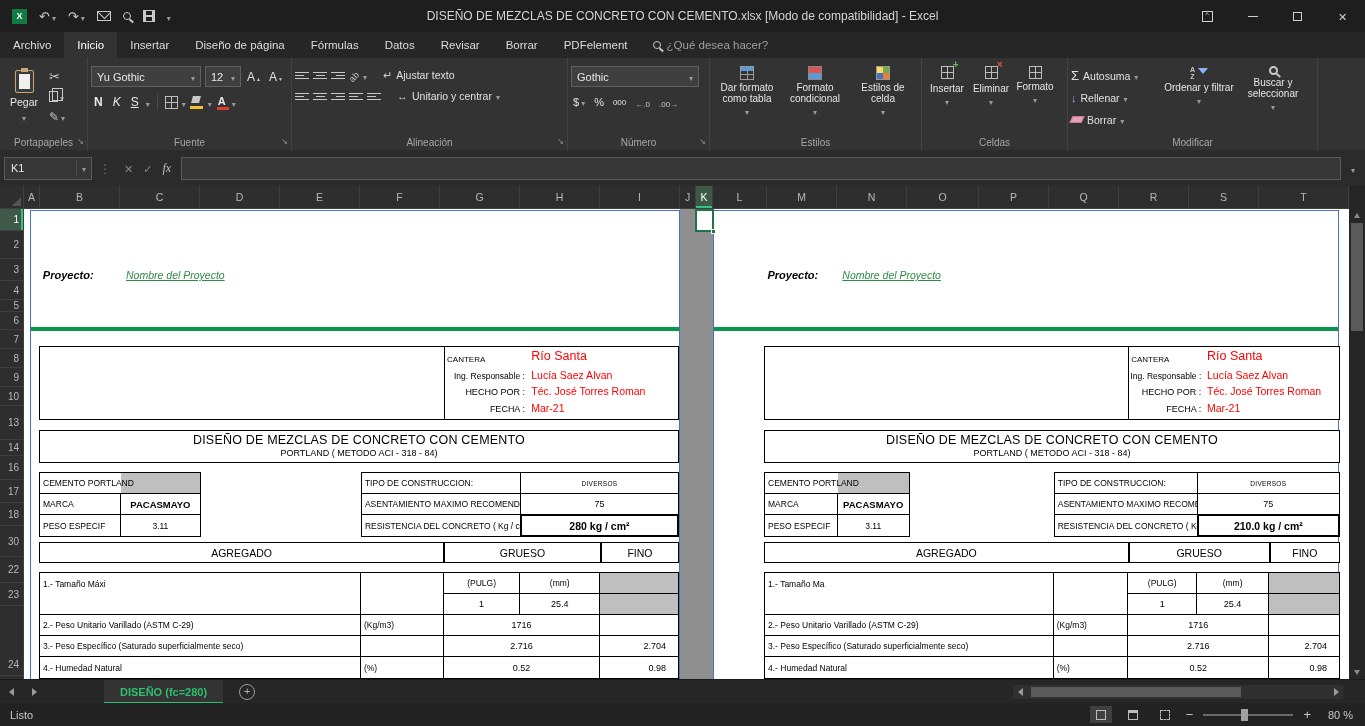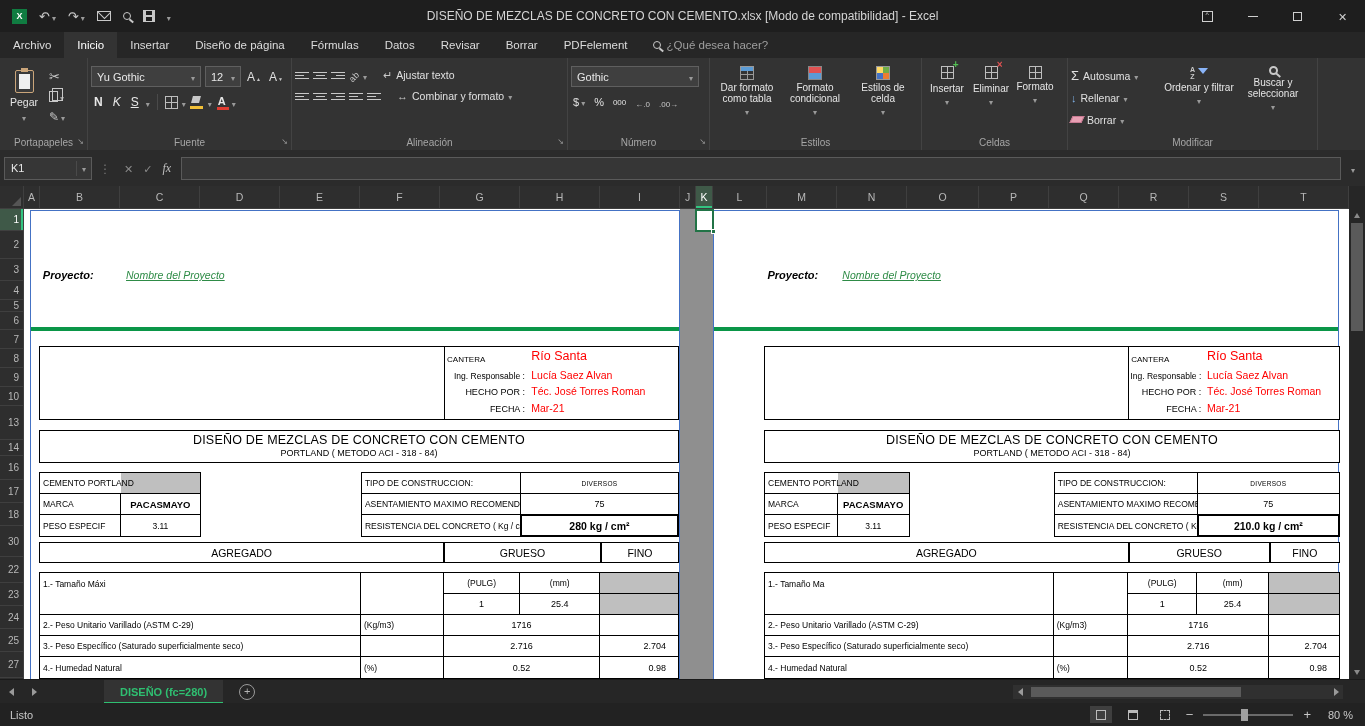--- a/index.html
+++ b/index.html
@@ -402,21 +402,21 @@
               <i></i>
               <i></i>
             </span>
           <span class="lines l">
               <i></i>
               <i></i>
               <i></i>
             </span>
           <span class="albtn">
               <span class="i-merge"></span>
-              <span>Combinar y formato</span>
+              <span>Unitario y centrar</span>
               <span class="cv"></span>
             </span>
         </div>
       </div>
       <span class="glabel">Alineación</span>
       <span class="launch"></span>
     </div>
 
     <div class="group g-num">
       <div class="fcol">
@@ -572,21 +572,21 @@
       <div class="rowh" style="height: 19px;">9</div>
       <div class="rowh" style="height: 19px;">10</div>
       <div class="rowh" style="height: 34px;">13</div>
       <div class="rowh" style="height: 16px;">14</div>
       <div class="rowh" style="height: 24px;">16</div>
       <div class="rowh" style="height: 23px;">17</div>
       <div class="rowh" style="height: 23px;">18</div>
       <div class="rowh" style="height: 31px;">30</div>
       <div class="rowh" style="height: 26px;">22</div>
       <div class="rowh" style="height: 23px; text-align: right;">23</div>
-      <div class="rowh" style="height: 23px;">24</div>
+      <div class="rowh" style="height: 23px; margin-top: 47px;">24</div>
       <div class="rowh" style="height: 23px;">25</div>
       <div class="rowh" style="height: 26px;">27</div>
     </div>
 
   <div class="gridarea">
     <div class="graygap"></div>
     <div class="page p1">
       <div class="greenline"></div>
       <div class="content" id="page-slot-0">
   <div class="projrow">

